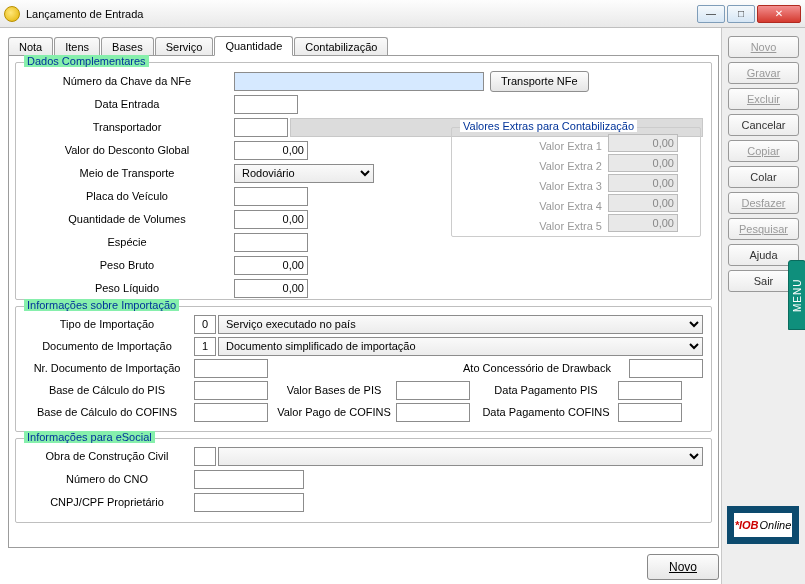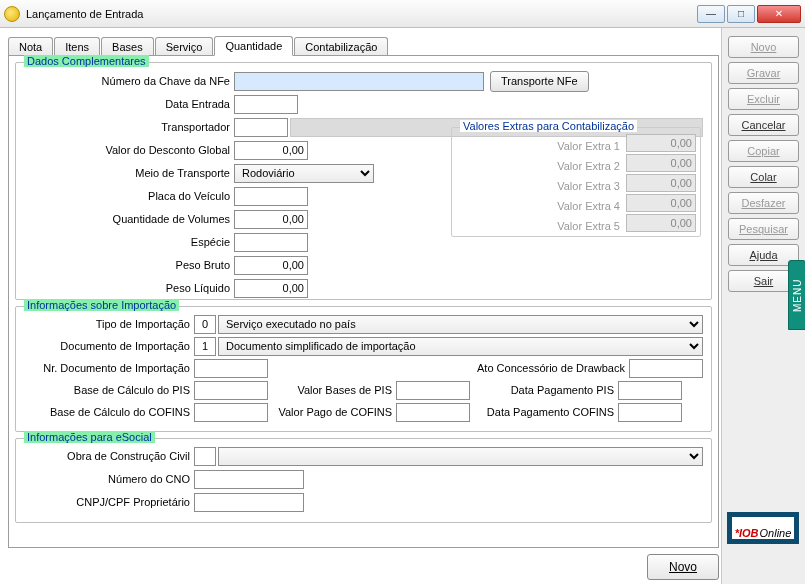--- a/index.html
+++ b/index.html
@@ -6,47 +6,47 @@
 body{background:#fff;width:805px;height:584px;overflow:hidden;position:relative}
 .titlebar{height:28px;background:linear-gradient(#fdfdfd,#e9e9e9);border-bottom:1px solid #bfbfbf;display:flex;align-items:center;padding:0 4px}
 .titlebar .ico{width:16px;height:16px;border-radius:50%;background:radial-gradient(circle at 40% 40%,#ffe77a,#e3b200);margin-right:6px;border:1px solid #b88f00}
 .titlebar .t{flex:1}
 .winbtns{display:flex;gap:2px}
 .winbtn{width:28px;height:18px;border:1px solid #7f9db9;background:linear-gradient(#f5f9fc,#d6e6f5);border-radius:2px;display:flex;align-items:center;justify-content:center;font-size:10px;color:#333}
 .winbtn.close{background:linear-gradient(#f38f8f,#d43a2f);color:#fff;border-color:#b02a20;width:44px}
 .workspace{display:flex;height:556px}
 .main{flex:1;padding:6px 2px 2px 8px;position:relative}
 .side{width:84px;background:#eee;border-left:1px solid #c8c8c8;padding:8px 6px;display:flex;flex-direction:column;gap:4px}
-.sbtn{height:22px;border:1px solid #999;background:linear-gradient(#fdfdfd,#ececec);border-radius:3px;font-size:11px;color:#333;display:flex;align-items:center;justify-content:center;text-decoration:underline}
+.sbtn{height:22px;border:1px solid #999;background:linear-gradient(#fdfdfd,#ececec);border-radius:3px;font-size:11px;color:#333;display:flex;align-items:center;justify-content:center;}
 .sbtn.dis{color:#9a9a9a;text-decoration:underline}
 .tabs{display:flex;align-items:flex-end;height:22px;position:relative}
 .tab{border:1px solid #9c9c9c;border-bottom:none;padding:3px 10px;background:linear-gradient(#fafafa,#eaeaea);margin-right:1px;border-top-left-radius:3px;border-top-right-radius:3px;font-size:11px;color:#000}
 .tab.active{background:#fff;border-bottom:1px solid #fff;position:relative;z-index:2}
 .panel{border:1px solid #9c9c9c;background:#fff;position:absolute;top:27px;left:8px;right:2px;bottom:36px;padding:6px}
 .group{border:1px solid #bfbfbf;border-radius:2px;padding:6px 8px 8px 8px;margin-bottom:6px;position:relative}
 .group>.gt{position:absolute;top:-8px;left:8px;background:#86efac;padding:0 3px;color:#003399}
 .row{display:flex;align-items:center;height:22px;margin:1px 0}
-.lbl{text-align:right;padding-right:4px;color:#000}
+.lbl{text-align:center;padding-right:4px;color:#000}
 .w170{width:170px}.w210{width:210px}
 .inp{height:19px;border:1px solid #8c8c8c;background:#fff;padding:0 3px}
 .inp.num{text-align:right}
 .inp.sel{background:#d6e9ff}
 .btn{height:21px;border:1px solid #8f8f8f;background:linear-gradient(#fdfdfd,#e5e5e5);border-radius:3px;padding:0 10px}
 .display{height:19px;border:1px solid #c8c8c8;background:#dcdcdc;flex:1}
 select.inp{background:linear-gradient(#fafafa,#ececec)}
-.val-extra-box{border:1px solid #ccc;border-radius:2px;padding:4px 4px;position:absolute;right:10px;top:64px;width:250px}
+.val-extra-box{border:1px solid #ccc;border-radius:2px;padding:4px 22px;position:absolute;right:10px;top:64px;width:250px}
 .val-extra-box .gt{position:absolute;top:-8px;left:8px;background:#fff;padding:0 3px;color:#003399}
 .ve-row{display:flex;align-items:flex-end;height:20px}
 .ve-row .vl{flex:1;text-align:right;color:#9a9a9a;padding-right:6px}
 .ve-row .vv{width:70px;height:18px;border:1px solid #bbb;background:#e8e8e8;color:#888;text-align:right;padding:1px 3px}
 .triple{display:flex;gap:8px}
 .triple .col{display:flex;align-items:center;height:22px}
 .footer{position:absolute;left:8px;right:2px;bottom:2px;height:30px;display:flex;align-items:center;justify-content:flex-end}
 .newbtn{height:26px;border:1px solid #888;background:linear-gradient(#fdfdfd,#e7e7e7);border-radius:3px;width:72px;font-size:12px;text-decoration:underline}
-.iob{position:absolute;right:6px;bottom:40px;width:72px;height:32px;border:5px solid #0c4a6e;background:#fff;display:flex;align-items:flex-end;justify-content:center;font-style:italic;color:#c00;font-weight:bold;font-size:11px}
+.iob{position:absolute;right:6px;bottom:40px;width:72px;height:38px;border:7px solid #0c4a6e;background:#fff;display:flex;align-items:center;justify-content:center;font-style:italic;color:#c00;font-weight:bold;font-size:11px}
 .iob span{color:#c00;font-style:italic}
 .iob small{color:#000;font-style:italic;font-weight:normal;margin-left:1px}
 .menu-tab{position:absolute;right:-1px;top:260px;width:18px;height:70px;background:#0f8f7c;color:#fff;writing-mode:vertical-rl;transform:rotate(180deg);display:flex;align-items:center;justify-content:center;font-size:10px;border:1px solid #0a6b5d;letter-spacing:1px;border-radius:0 0 3px 3px}
 .combo-row{display:flex;align-items:center;height:22px}
 .combo-row select{flex:1}
 .smallcode{width:22px;margin-right:2px;text-align:center}
 </style>
 </head>
 <body>
 

